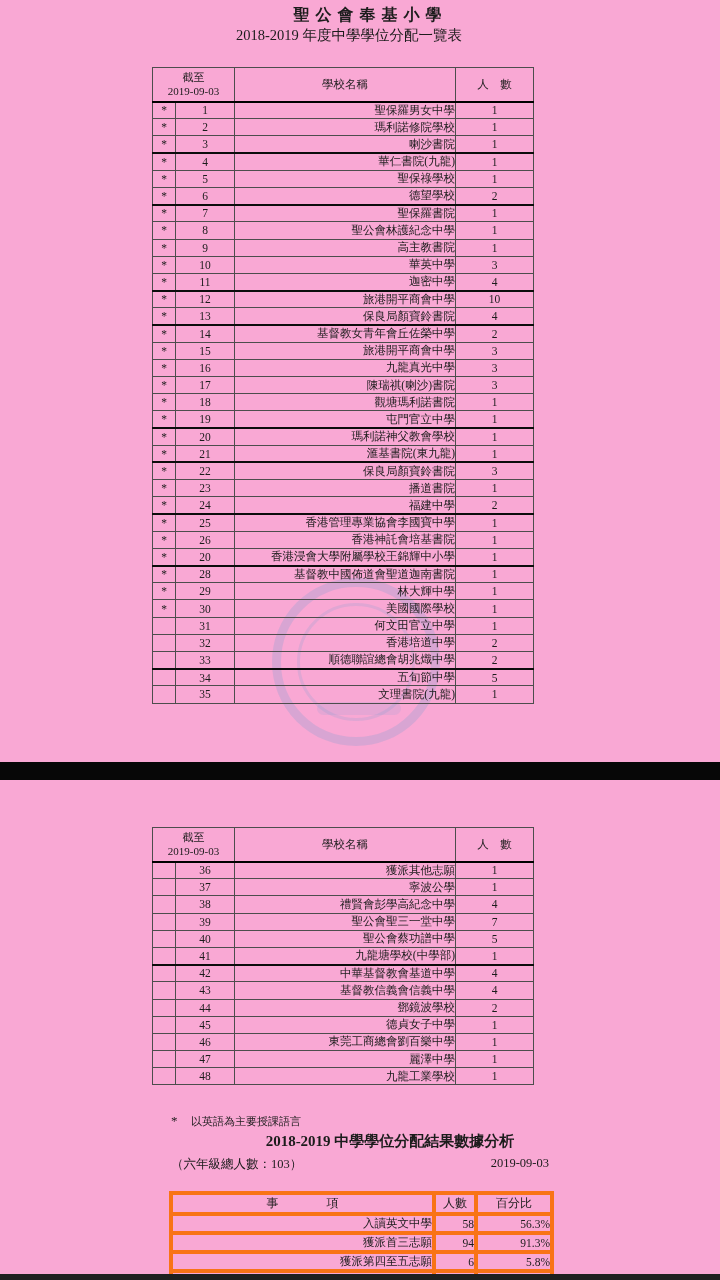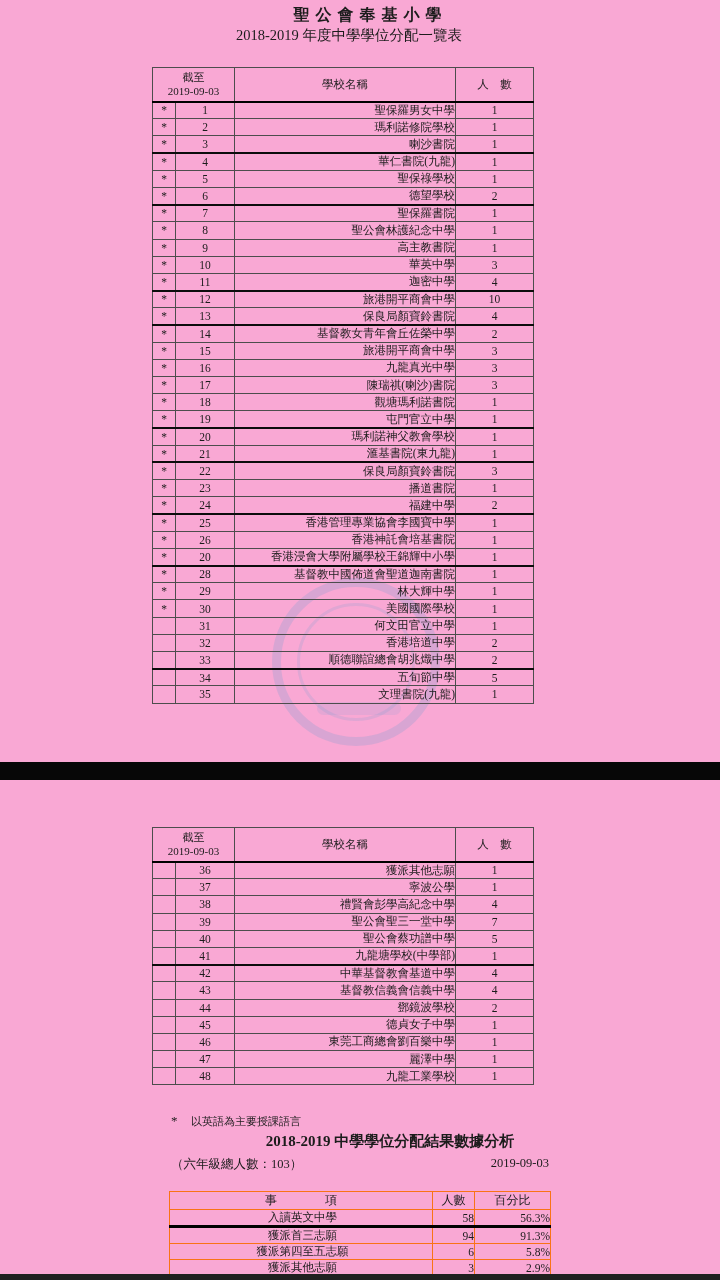--- a/index.html
+++ b/index.html
@@ -41,24 +41,24 @@
   .footnote { position:absolute; left:171px; top:323px; font-size:11px;margin-top:10px; }
   .footnote .star { display:inline-block; width:20px; font-size:13px; }
 
   .analysis-title { position:absolute; top:352px; left:30px; width:720px; text-align:center;
                     font-size:15px; font-weight:bold; }
   .meta-row { position:absolute; top:376px; left:171px; width:378px;
               display:flex; justify-content:space-between; font-size:12.5px; }
 
   #table3 { position:absolute; left:169px; top:411px; width:381px;
             border-collapse:collapse; table-layout:fixed; border:1.5px solid #1a1a1a; }
-  #table3 th, #table3 td { border:1px solid #f97316; padding:0; white-space:nowrap; }
+  #table3 th, #table3 td { border:4px solid #f97316; padding:0; white-space:nowrap; }
   #table3 thead th { font-weight:normal; font-size:12px; height:12px; text-align:center; }
   #table3 td { height:15.6px; font-size:11.5px; vertical-align:middle; }
-  #table3 td.s-item { text-align:center; padding-left:3px; }
+  #table3 td.s-item { text-align:right; padding-left:3px; }
   #table3 td.s-count, #table3 td.s-pct { text-align:right; }
   #table3 tr.heavy td { border-bottom:3px solid #000; }
 
   .watermark { position:absolute; left:272px; top:578px; width:168px; height:168px;
                border-radius:50%; border:9px solid rgba(122,158,210,0.26); }
   .watermark::before { content:""; position:absolute; inset:16px; border-radius:50%;
                border:3px solid rgba(122,158,210,0.20); }
   .watermark::after { content:""; position:absolute; left:36px; bottom:22px; width:84px; height:13px;
                border-radius:7px; background:rgba(122,158,210,0.16); }
 </style>

